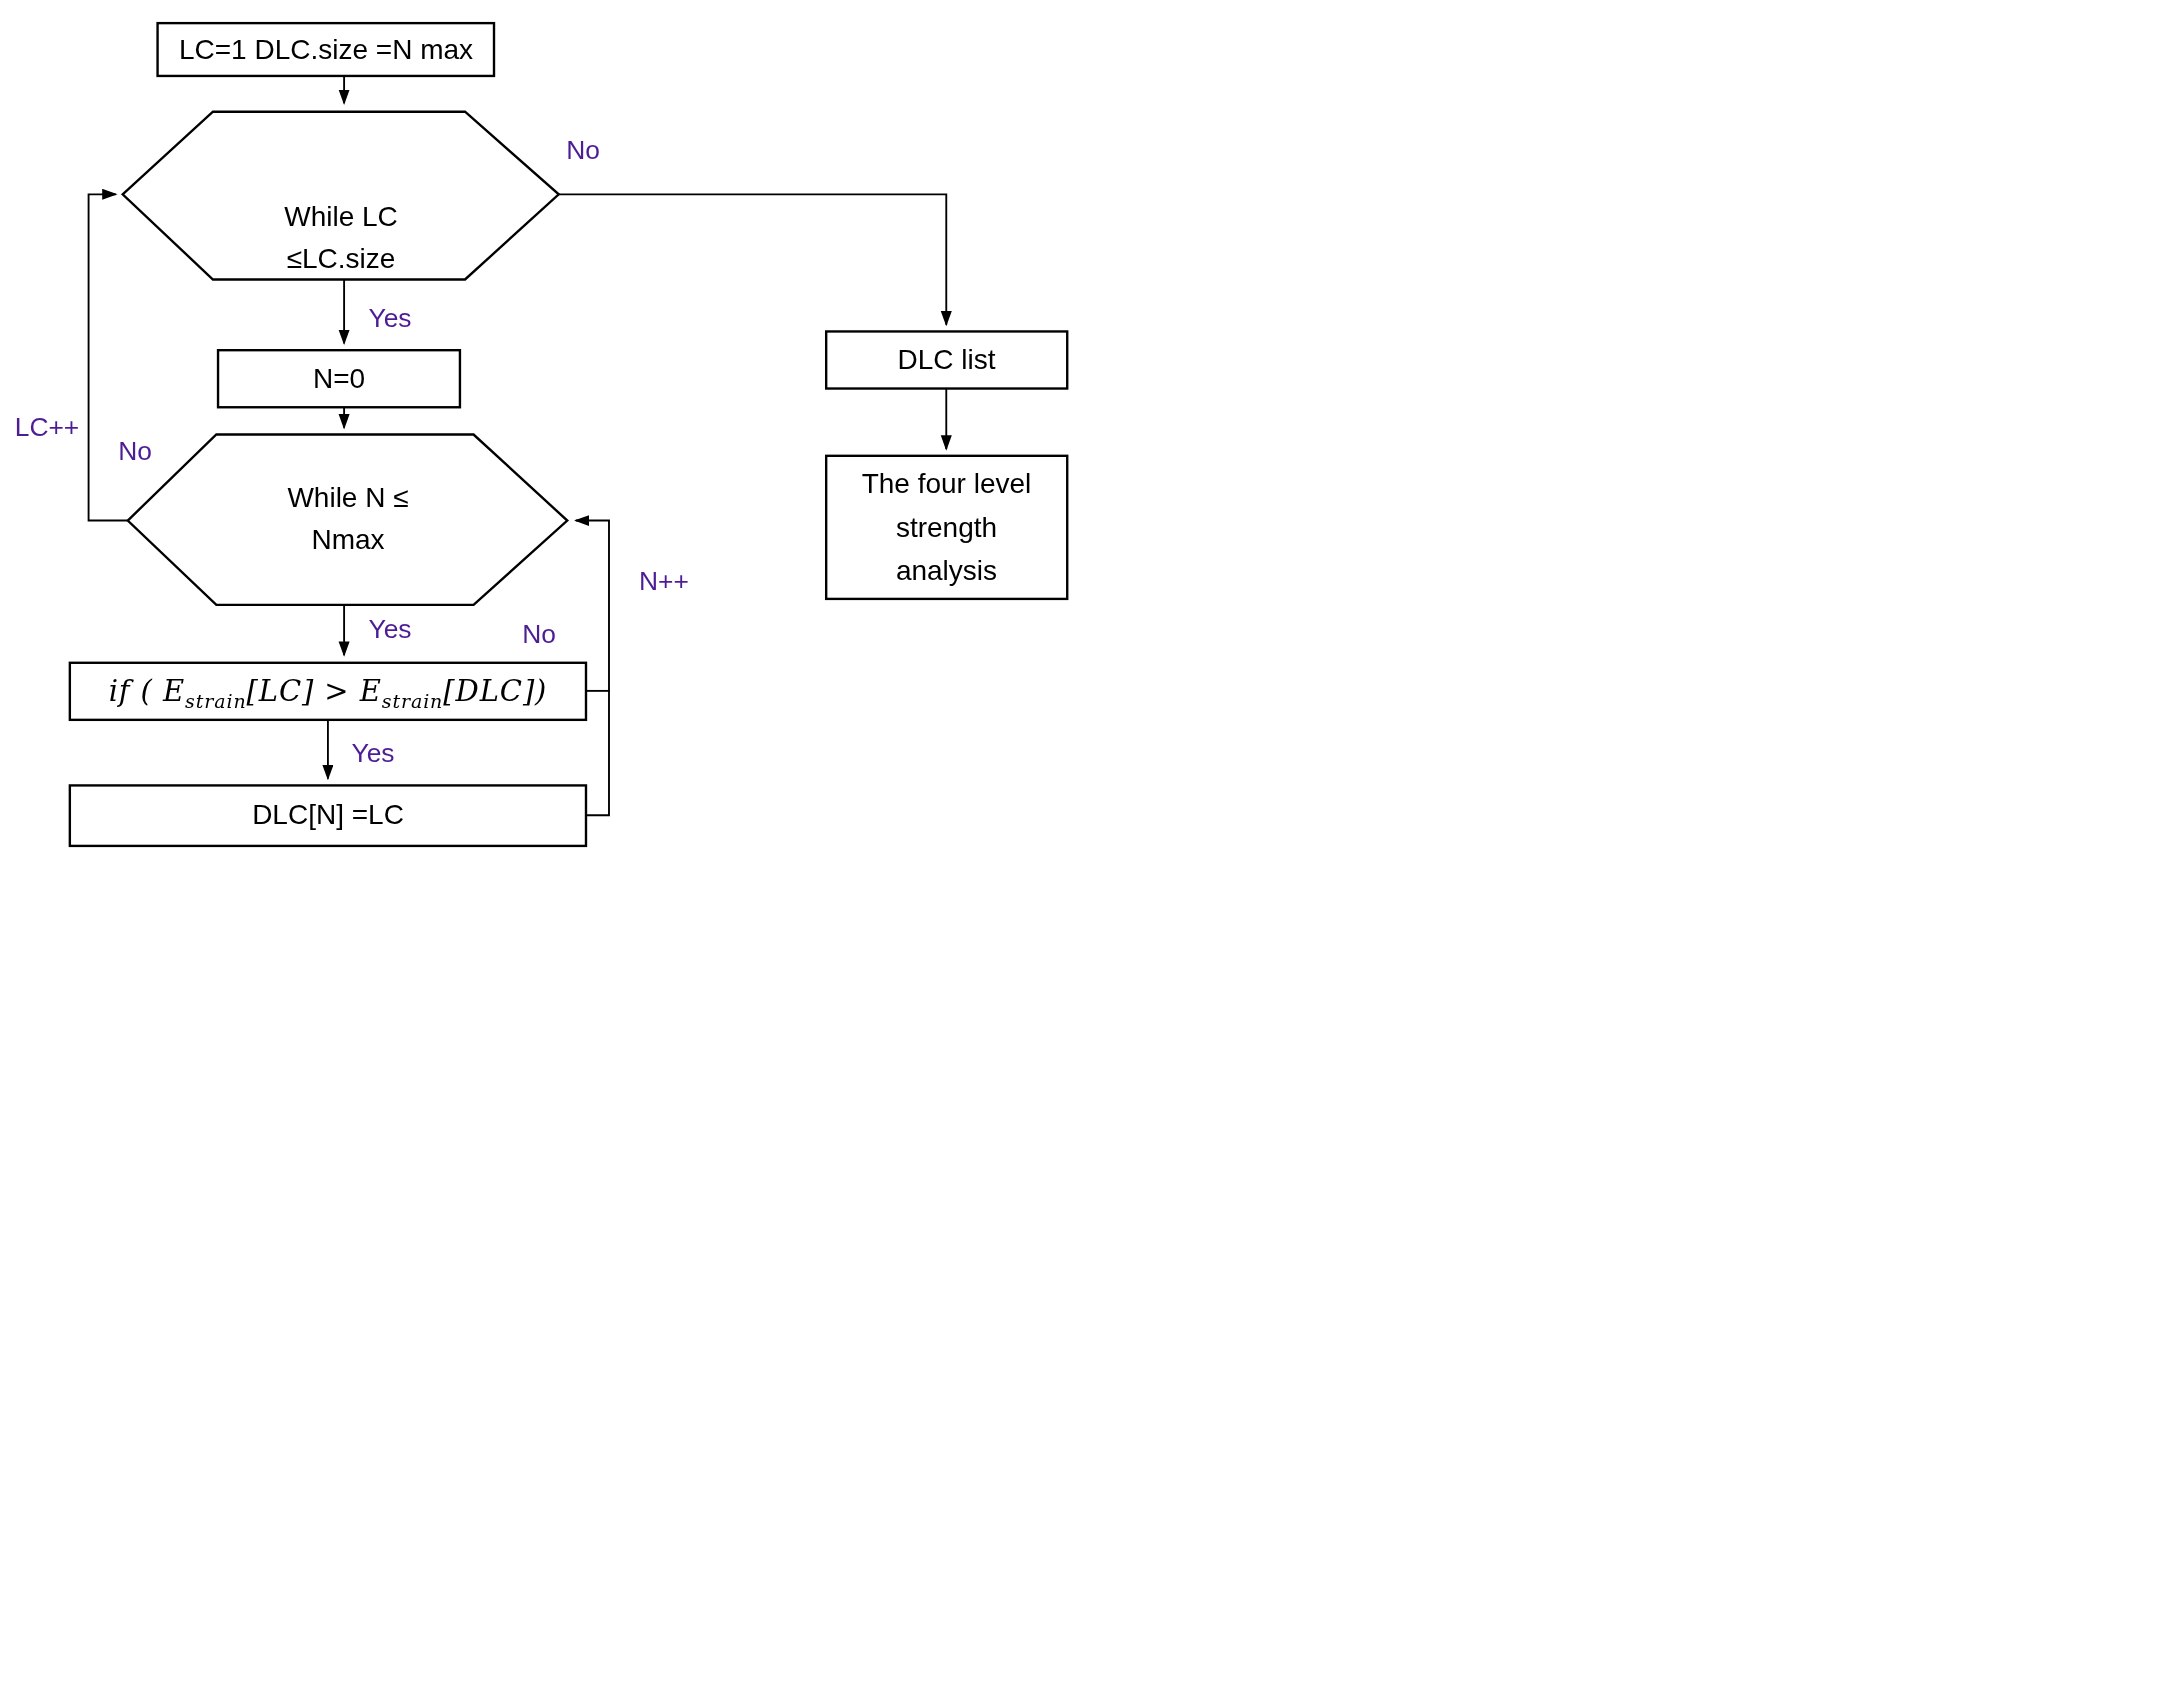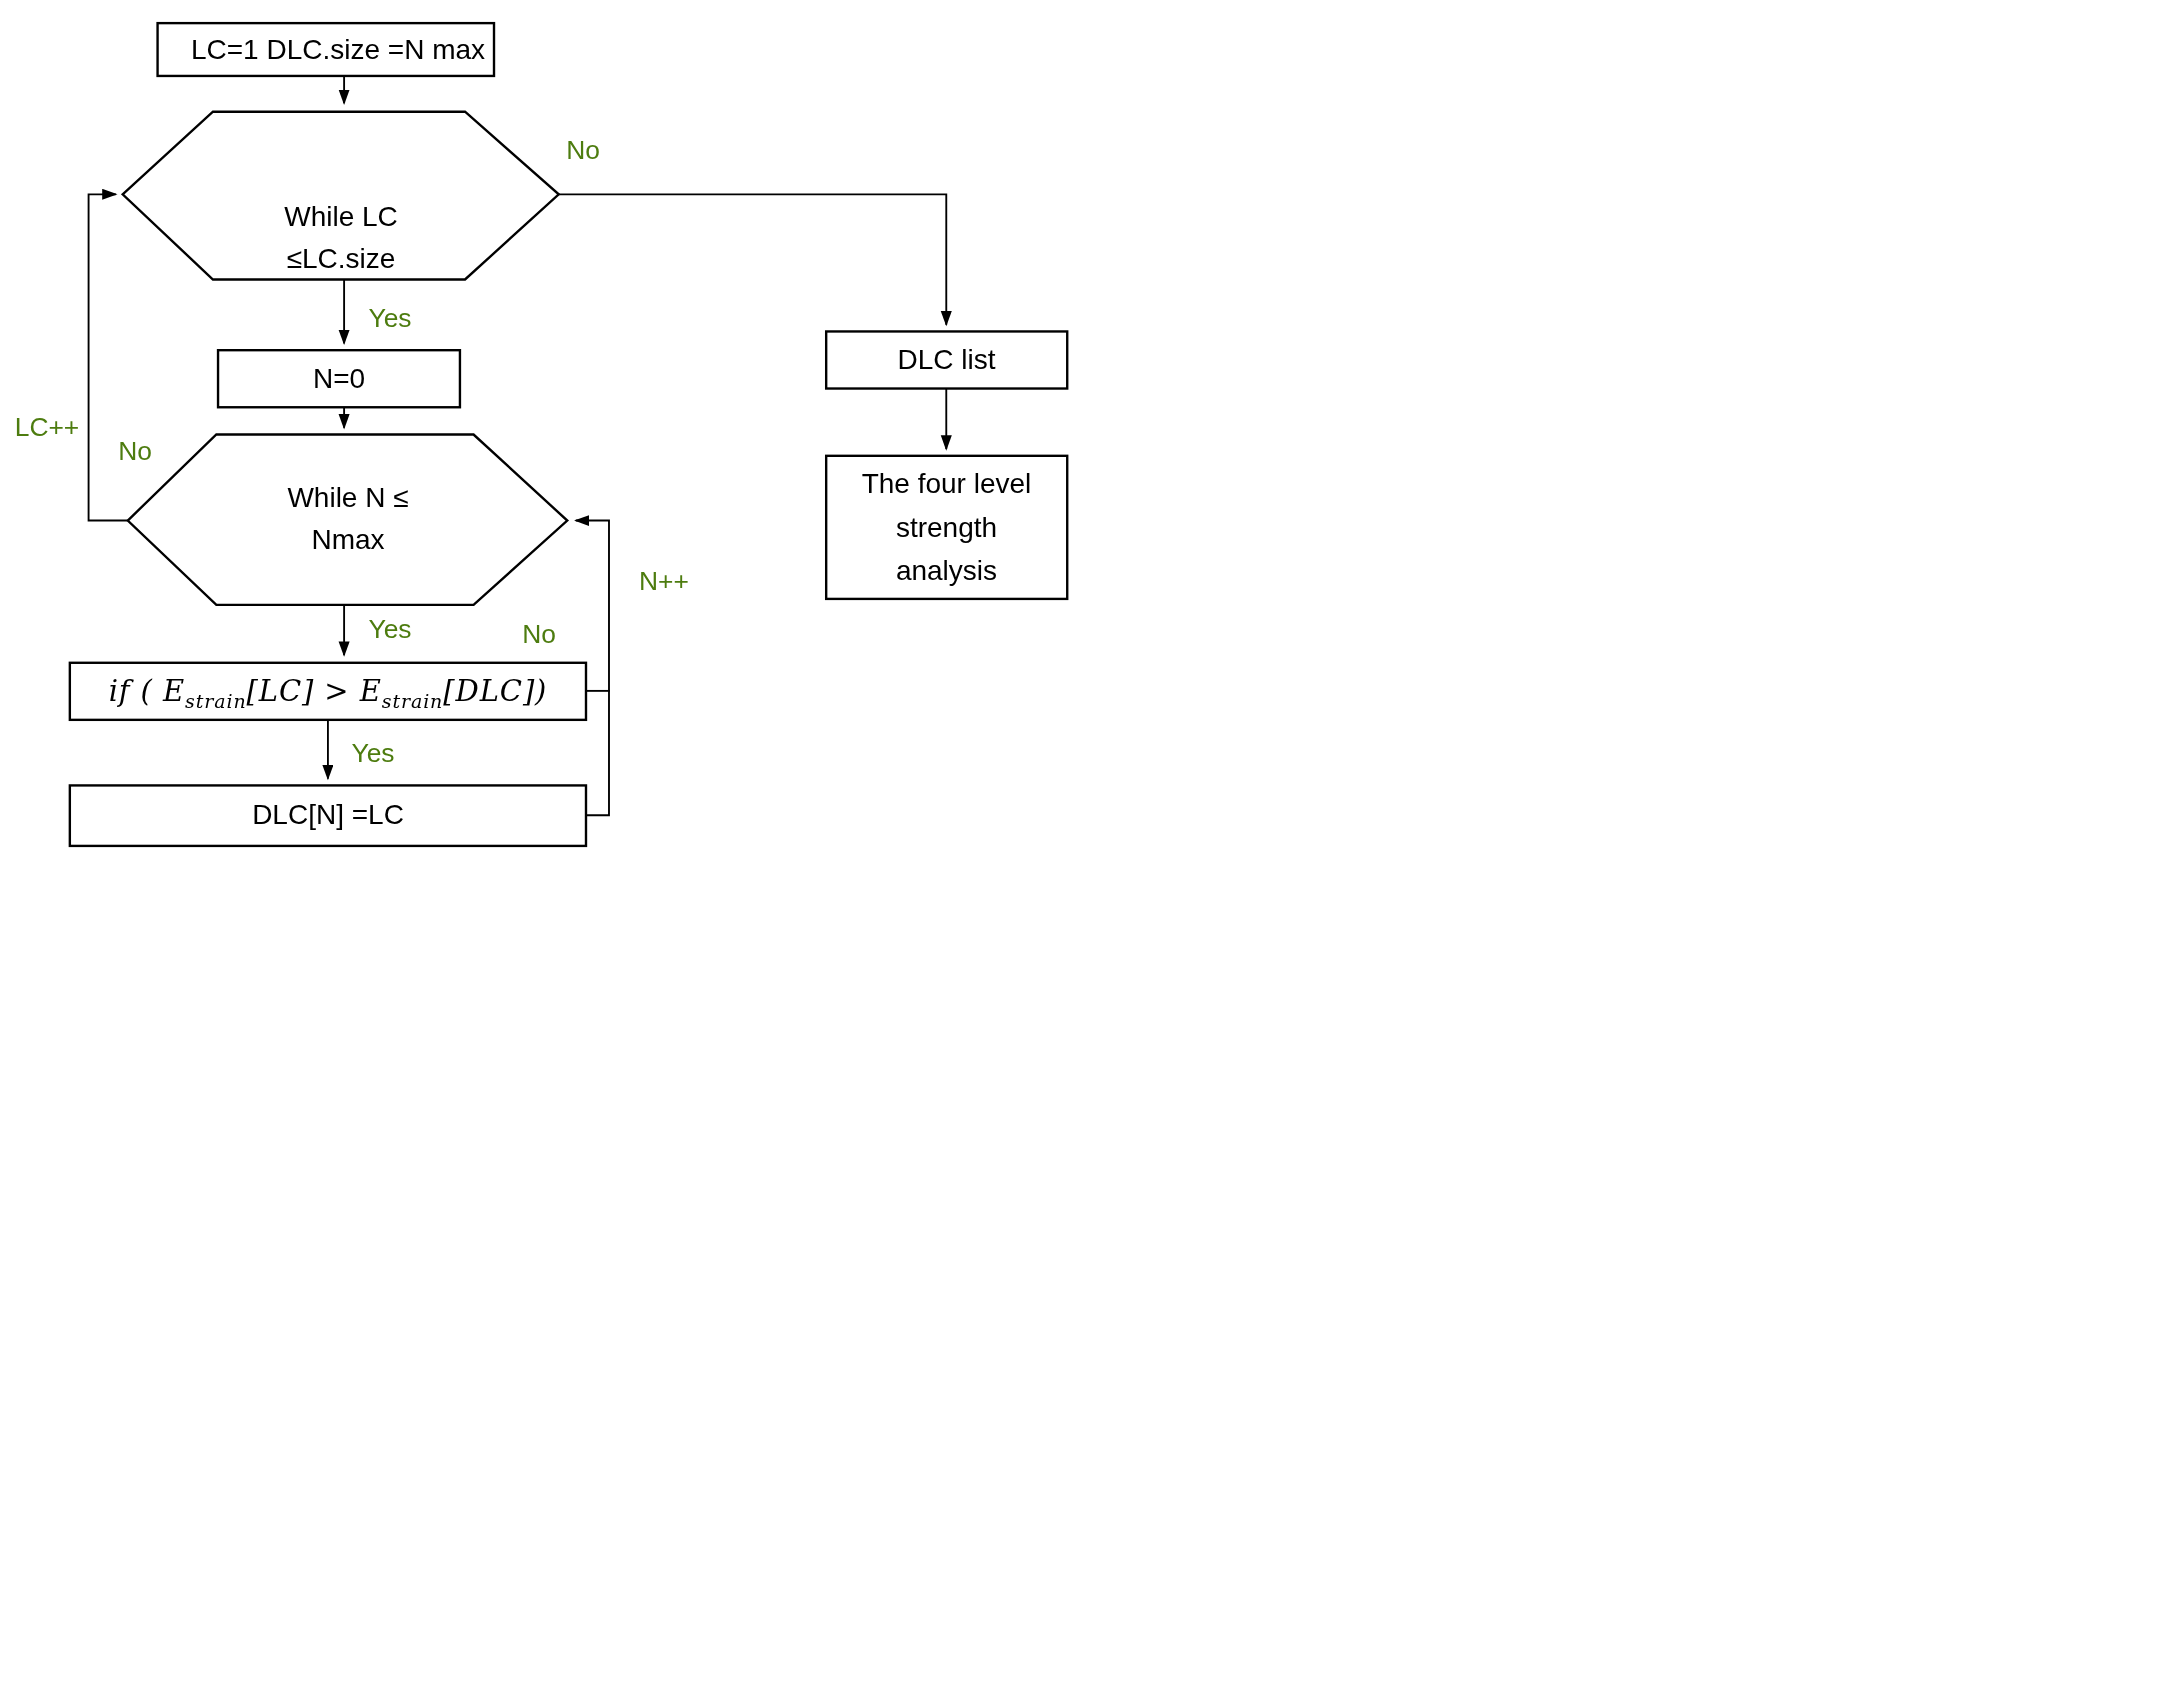--- a/index.html
+++ b/index.html
@@ -29,21 +29,21 @@
     justify-content: center;
     text-align: center;
     color: #000000;
     font-size: 28px;
     line-height: 1.5;
     white-space: nowrap;
   }
   .edge-label {
     position: absolute;
     transform: translate(-50%, -50%);
-    color: #4d7c0f;
+    color: #4c1d95;
     font-size: 26.4px;
     white-space: nowrap;
   }
   .math {
     font-family: "DejaVu Serif", serif;
     font-style: italic;
     font-size: 29px;
     letter-spacing: 0.9px;
   }
   .math sub {
@@ -83,21 +83,21 @@
         <rect x="256" y="411" width="284" height="67"></rect>
         <polygon points="150,611 254,510 556,510 666,611 556,710 254,710"></polygon>
         <rect x="82" y="778" width="606" height="67"></rect>
         <rect x="82" y="922" width="606" height="71"></rect>
         <rect x="970" y="389" width="283" height="67"></rect>
         <rect x="970" y="535" width="283" height="168"></rect>
       </g>
     </g>
   </svg>
 
-  <div class="node-label" style="left:170px; top:23px; width:336px; height:53px;">
+  <div class="node-label" style="left:158px; top:23px; width:336px; height:53px;">
     <span>LC=1 DLC.size =N max</span>
   </div>
 
   <div class="node-label" style="left:123px; top:112px; width:436px; height:168px;justify-content:flex-end;">
     <span>While LC</span>
     <span>≤LC.size</span>
   </div>
 
   <div class="node-label" style="left:218px; top:350px; width:242px; height:57px;justify-content:center;">
     <span>N=0</span>

